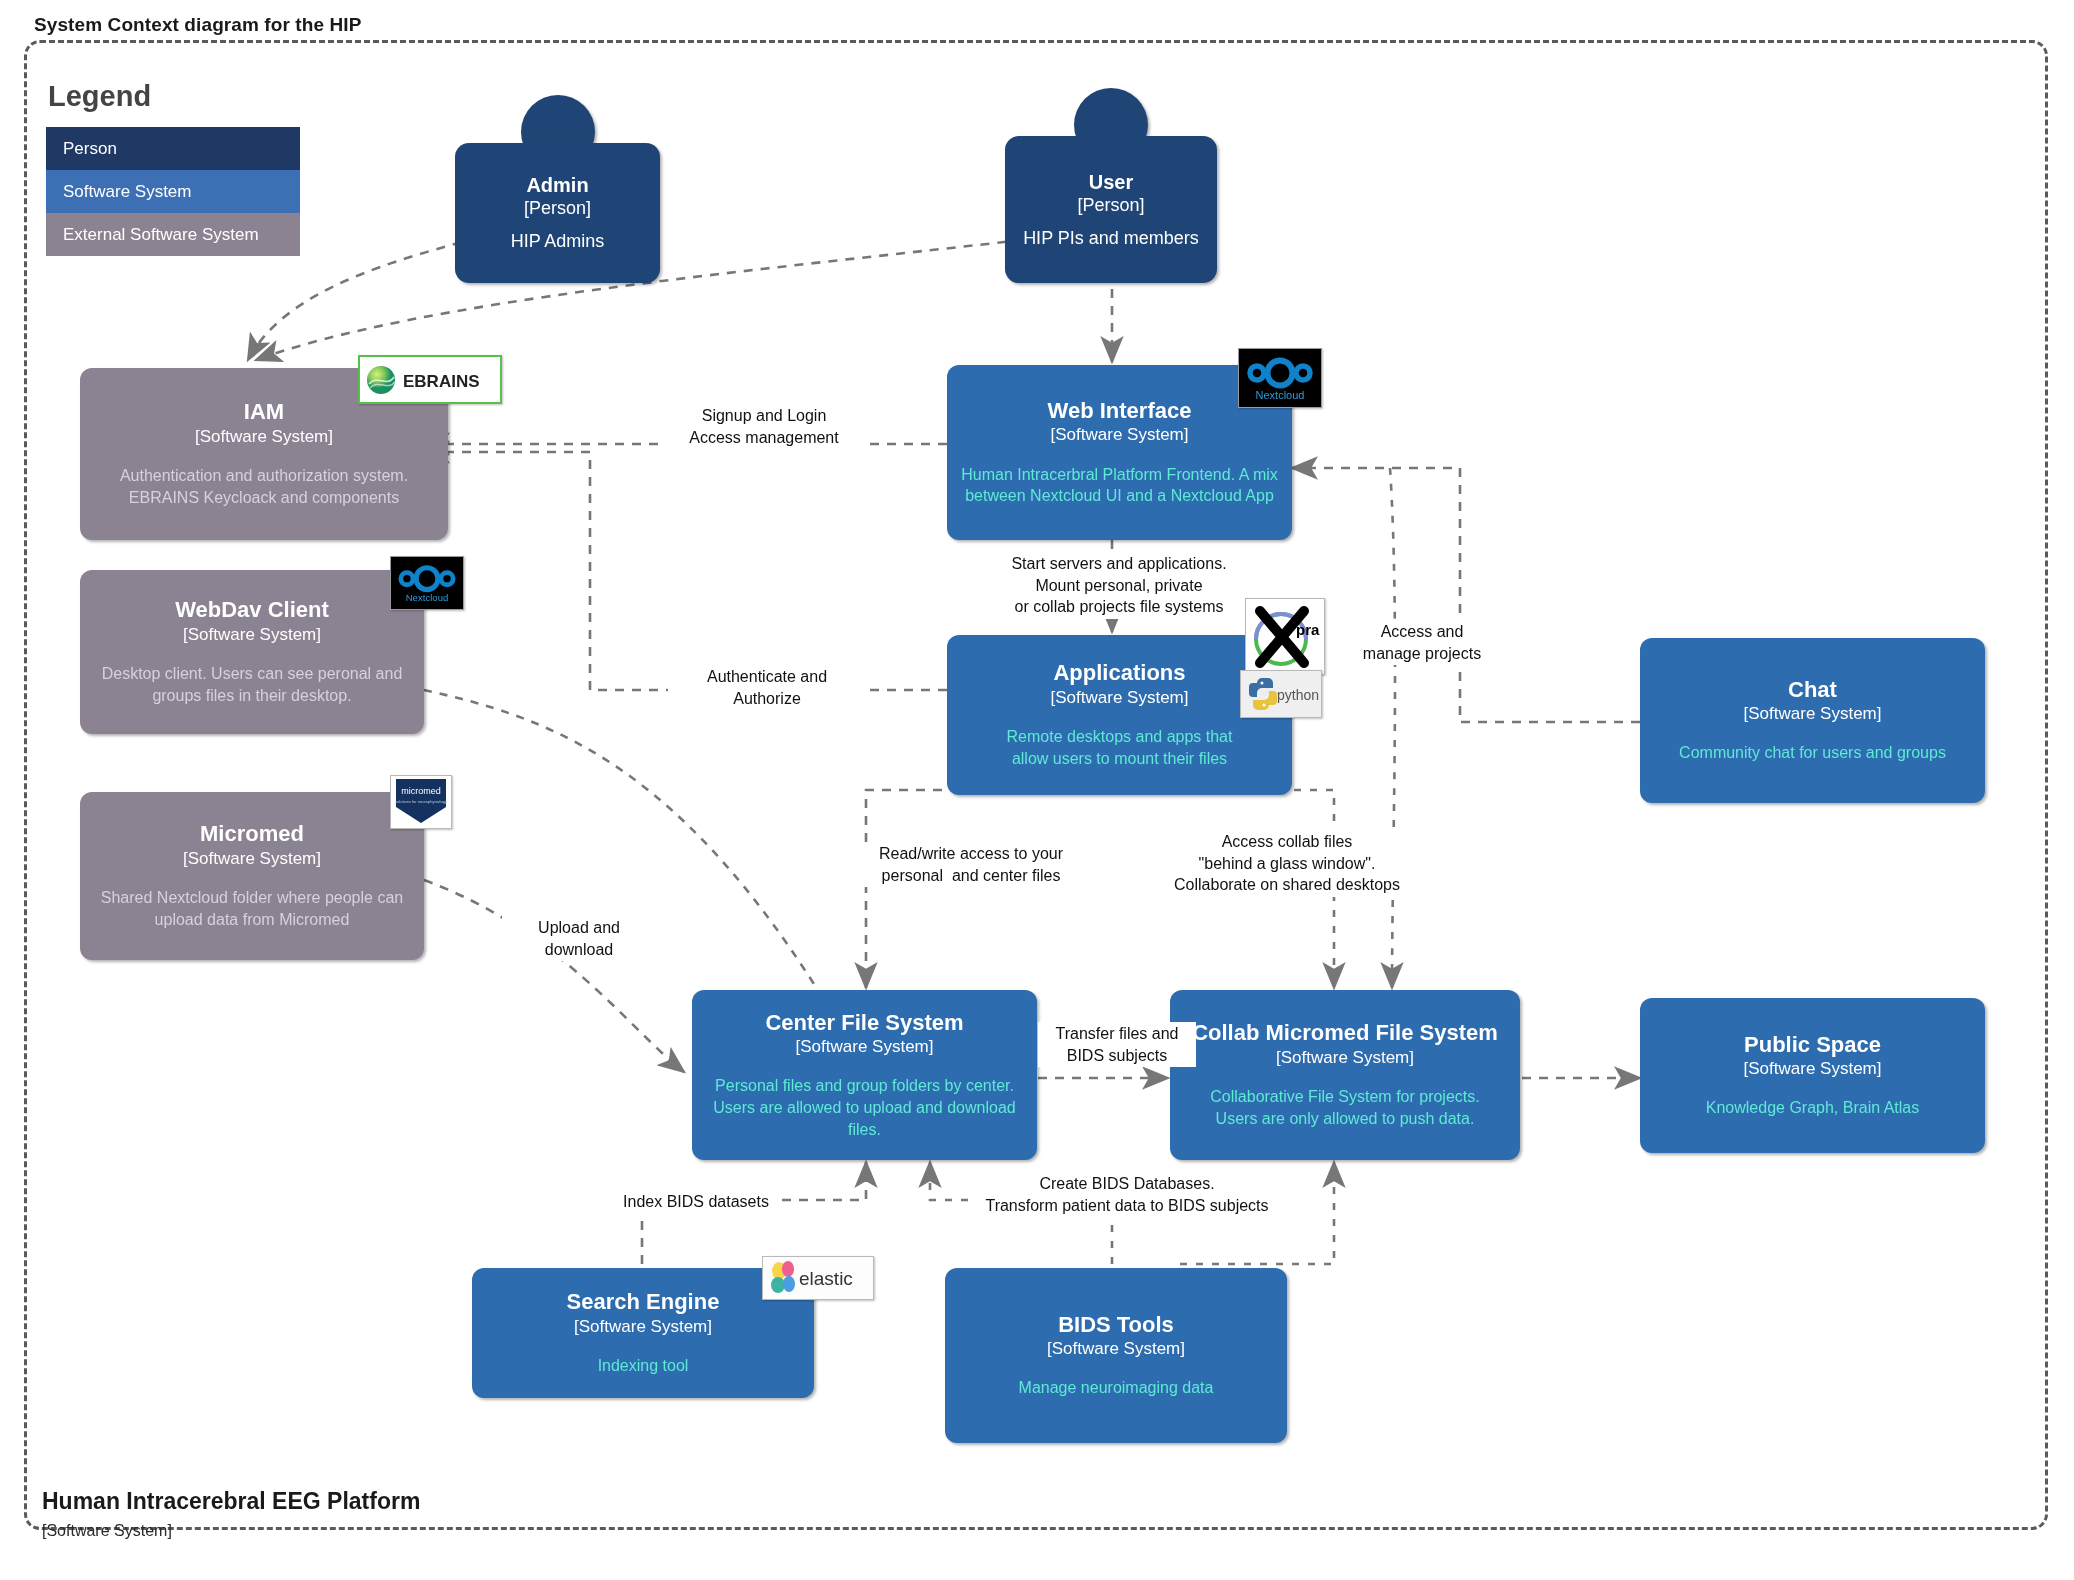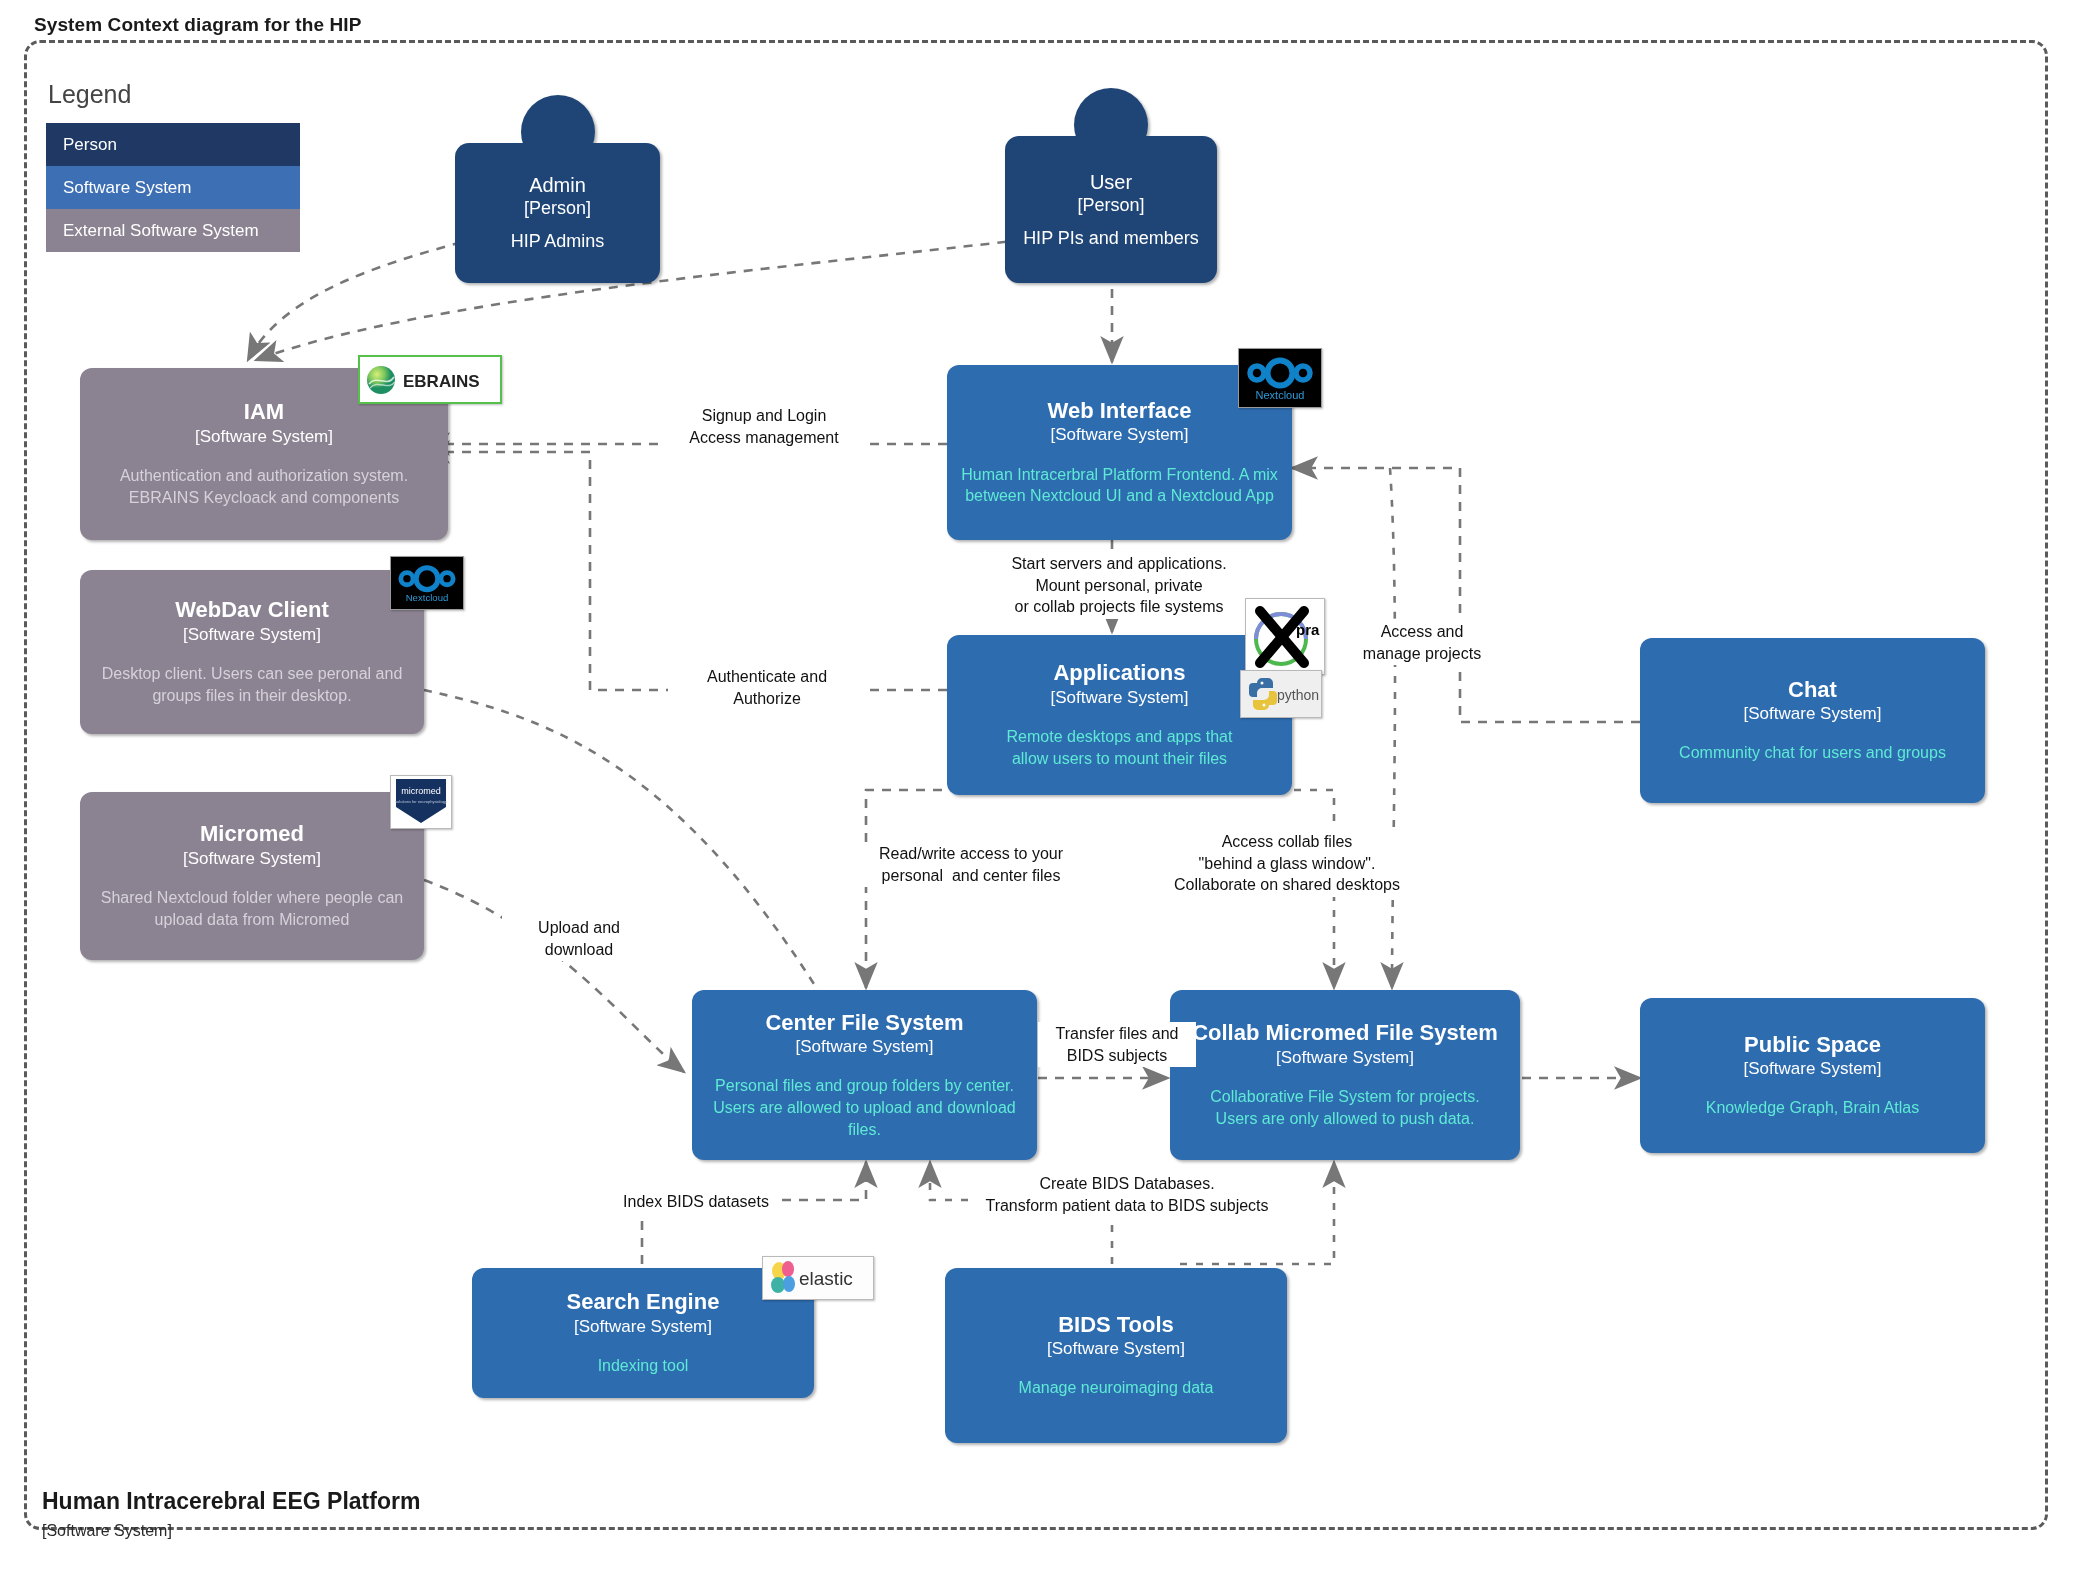--- a/index.html
+++ b/index.html
@@ -7,41 +7,41 @@
   #stage{position:relative;width:2074px;height:1580px;background:#fff;overflow:hidden;}
 
   .diagram-title{position:absolute;left:34px;top:14px;font-size:19px;font-weight:bold;color:#1a1a1a;letter-spacing:.1px;}
 
   .boundary{position:absolute;left:24px;top:40px;width:2024px;height:1490px;
     border:3px dashed #5a5a5a;border-radius:16px;box-sizing:border-box;}
   .boundary-label{position:absolute;left:42px;top:1488px;font-size:23px;font-weight:bold;color:#1a1a1a;}
   .boundary-sub{position:absolute;left:42px;top:1522px;font-size:16px;color:#2a2a2a;}
 
   .legend{position:absolute;left:46px;top:80px;width:254px;}
-  .legend-title{font-size:25px;font-weight:normal;color:#444;margin:0 0 14px 2px;}
+  .legend-title{font-size:29px;font-weight:bold;color:#444;margin:0 0 14px 2px;}
   .legend-row{height:43px;line-height:43px;padding-left:17px;font-size:17px;color:#fff;box-sizing:border-box;}
 
   svg.wires{position:absolute;left:0;top:0;width:2074px;height:1580px;pointer-events:none;}
 
   .node{position:absolute;box-sizing:border-box;border-radius:12px;
     display:flex;flex-direction:column;align-items:center;justify-content:center;
     text-align:center;color:#fff;padding:10px 14px;
     box-shadow:2px 2px 3px rgba(0,0,0,.30);}
   .node .nm{font-size:22px;font-weight:bold;line-height:1.16;}
   .node .ty{font-size:17px;line-height:1.3;margin-top:1px;}
   .node .ds{font-size:16px;line-height:1.36;margin-top:17px;color:#5eead4;}
   .ext .ds{color:#d5d2da;}
 
   .person{position:absolute;}
   .person .head{position:absolute;left:50%;transform:translateX(-50%);top:0;
     width:74px;height:74px;border-radius:50%;box-shadow:2px 2px 3px rgba(0,0,0,.30);}
   .person .body{position:absolute;left:0;top:48px;width:100%;height:calc(100% - 48px);
     border-radius:14px;display:flex;flex-direction:column;align-items:center;justify-content:center;
     text-align:center;color:#fff;box-shadow:2px 2px 3px rgba(0,0,0,.30);}
-  .person .nm{font-size:20px;font-weight:normal;}
+  .person .nm{font-size:20px;font-weight:bold;}
   .person .ty{font-size:18px;margin-top:1px;}
   .person .ds{font-size:18px;margin-top:12px;}
 
   .elabel{position:absolute;font-size:16px;line-height:1.35;color:#111;text-align:center;
     background:#fff;padding:1px 4px;white-space:pre;}
 
   .logo{position:absolute;background:#fff;border:1px solid #b9b9b9;
     display:flex;align-items:center;justify-content:center;overflow:hidden;
     box-shadow:1px 1px 2px rgba(0,0,0,.25);}
   .logo.ebrains{border:2px solid #55c04a;}

